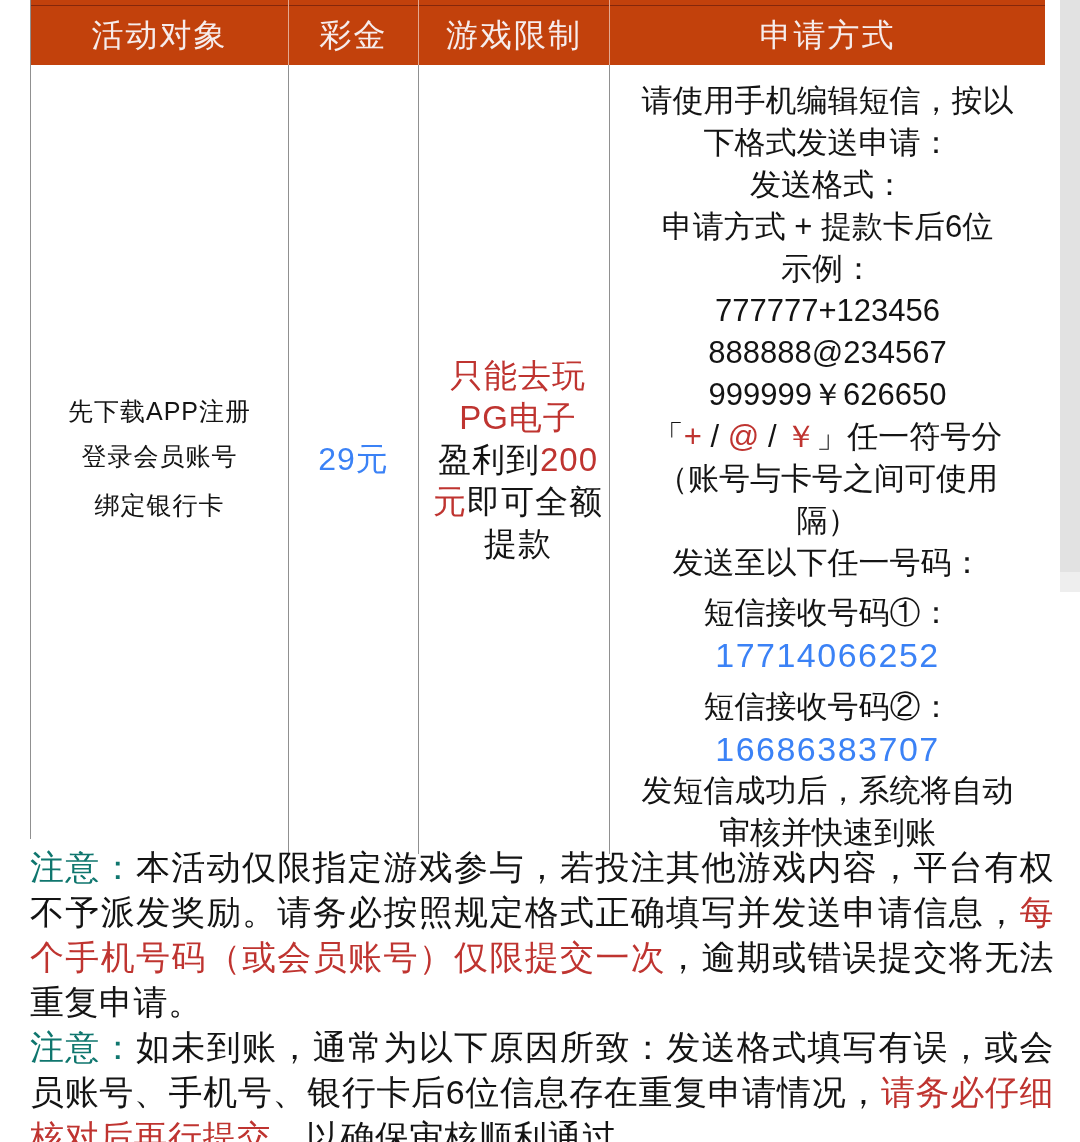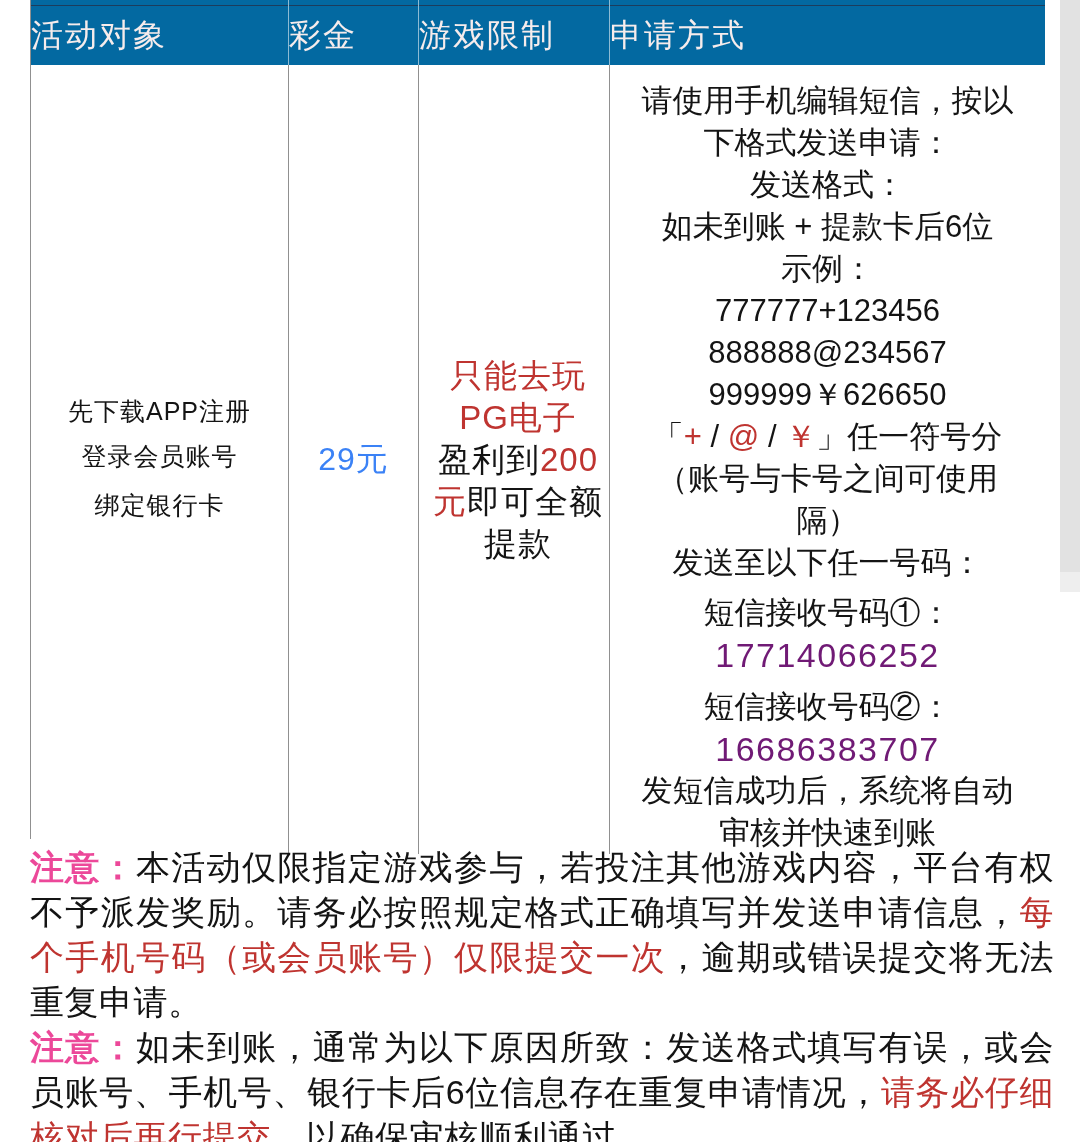--- a/index.html
+++ b/index.html
@@ -7,36 +7,36 @@
   .sheet { position:relative; width:1080px; height:1142px; background:#ffffff; overflow:hidden; color:#141414; }
 
   
   .edge-track { position:absolute; top:0; right:0; width:20px; height:592px; background:#e2e2e2; }
   .edge-thumb { position:absolute; bottom:0; left:0; width:20px; height:20px; background:#eeeeee; }
 
   
   .promo-table { position:absolute; left:30px; top:0; width:1014px; height:839px;
                  border-left:1px solid #909090; border-right:1px solid #909090; border-bottom:1px solid #909090;
                  display:grid; grid-template-columns:257px 130px 191px 436px; grid-template-rows:65px 1fr; }
-  .hcell { background:#0369a1; color:#f6ecec; font-size:32px; display:flex; align-items:center; 
+  .hcell { background:#c2410c; color:#f6ecec; font-size:32px; display:flex; align-items:center; justify-content:center;
            padding-top:6px; letter-spacing:2px; position:relative; }
   .hcell + .hcell { border-left:1px solid rgba(255,255,255,0.55); }
   .hband { position:absolute; left:0; top:5px; width:100%; height:1px; background:rgba(60,8,10,0.45); }
   .bcell { background:#ffffff; display:flex; flex-direction:column; align-items:center; justify-content:center; }
   .bcell + .bcell { border-left:1px solid #909090; }
 
   .c1 { font-size:25px; line-height:49px; letter-spacing:1px; }
   .c2 { font-size:32px; color:#3b82f6; letter-spacing:1px; }
   .c3 { font-size:33px; line-height:43px; letter-spacing:1px;padding-left:8px; }
   .red { color:#bf3430; }
-  .orange { color:#ec4899;font-weight:bold; }
+  .orange { color:#0f766e; }
 
   .c4 { justify-content:space-between; padding-top:15px; font-size:31px; }
   .a-line { line-height:42px; text-align:center; white-space:nowrap; }
-  .phone { font-size:34px; color:#701a75; letter-spacing:1.5px; }
+  .phone { font-size:34px; color:#3b82f6; letter-spacing:1.5px; }
   .mt8 { margin-top:8px; }
   .mt10 { margin-top:10px; }
 
   
   .notes { position:absolute; left:30px; top:845px; width:1024px; font-size:34px; line-height:45px; letter-spacing:0.5px; text-align:justify; }
   .notes p { margin:0; }
 </style>
 </head>
 <body>
 
@@ -80,21 +80,21 @@
       <div class="a-line red">PG电子</div>
       <div class="a-line"><span>盈利到</span><span class="red">200</span></div>
       <div class="a-line"><span class="red">元</span><span>即可全额</span></div>
       <div class="a-line">提款</div>
     </div>
 
     <div class="bcell c4">
       <div class="a-line">请使用手机编辑短信，按以</div>
       <div class="a-line">下格式发送申请：</div>
       <div class="a-line">发送格式：</div>
-      <div class="a-line">如未到账 + 提款卡后6位</div>
+      <div class="a-line">申请方式 + 提款卡后6位</div>
       <div class="a-line">示例：</div>
       <div class="a-line">777777+123456</div>
       <div class="a-line">888888@234567</div>
       <div class="a-line">999999￥626650</div>
       <div class="a-line"><span>「</span><span class="red">+</span><span> / </span><span class="red">@</span><span> / </span><span class="red">￥</span><span>」任一符号分</span></div>
       <div class="a-line">（账号与卡号之间可使用</div>
       <div class="a-line">隔）</div>
       <div class="a-line">发送至以下任一号码：</div>
       <div class="a-line mt8">短信接收号码①：</div>
       <div class="a-line phone">17714066252</div>

